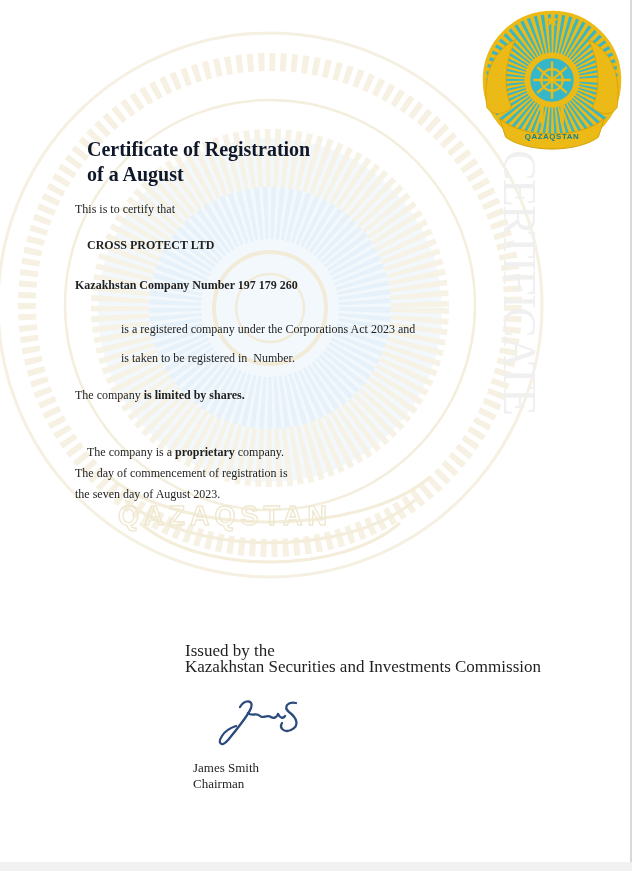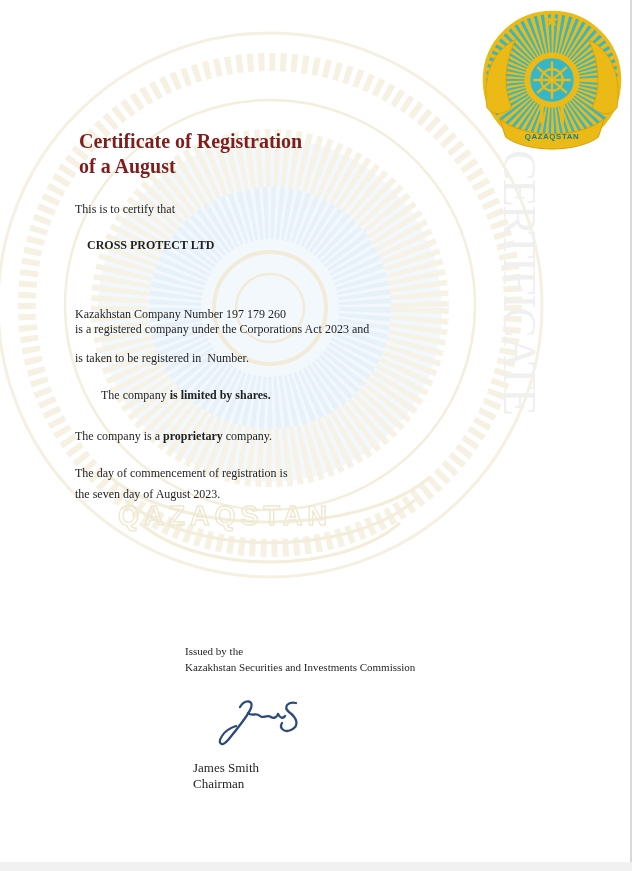--- a/index.html
+++ b/index.html
@@ -25,33 +25,33 @@
   .wm-vertical{
     position:absolute;left:496px;top:150px;height:352px;
     writing-mode:vertical-rl;text-orientation:mixed;
     font-size:46px;letter-spacing:-2px;color:var(--watermark-gray);
     font-family:"Liberation Serif","DejaVu Serif",serif;line-height:1;
     user-select:none;pointer-events:none;
   }
   
   .emblem{position:absolute;left:478px;top:10px;}
   
-  .title{position:absolute;left:75px;top:125px;font-size:20px;font-weight:bold;line-height:25px;margin:4px;color:#7f1d1d;}
+  .title{position:absolute;left:75px;top:125px;font-size:20px;font-weight:bold;line-height:25px;margin:12px;color:#0f172a;}
   .title span{display:block;}
   .para{position:absolute;left:75px;margin:0;font-size:12px;line-height:20px;width:460px;}
   .p-certify{top:199px;}
   .p-name{top:235px;font-weight:bold;margin-left:12px;}
-  .p-number{top:275px;font-weight:normal;margin-top:29px;}
-  .p-registered{top:315px;line-height:29px;}
+  .p-number{top:275px;font-weight:bold;}
+  .p-registered{top:315px;line-height:29px;margin-left:46px;}
   .p-registered span{display:block;}
-  .p-shares{top:385px;margin-left:26px;}
-  .p-proprietary{top:426px;}
+  .p-shares{top:385px;}
+  .p-proprietary{top:442px;margin-left:12px;}
   .p-commencement{top:463px;line-height:21px;}
   .p-commencement .line2{display:block;font-weight:normal;}
-  .issued{position:absolute;left:185px;top:643px;font-size:11px;line-height:16px;margin:0;}
+  .issued{position:absolute;left:185px;top:643px;font-size:17px;line-height:16px;margin:0;}
   .issued span{display:block;}
   .signature{position:absolute;left:212px;top:696px;}
   .signer{position:absolute;left:185px;top:752px;font-size:13px;line-height:16px;margin:8px;}
   .signer span{display:block;}
   
   .right-edge{position:absolute;right:0;top:0;width:2px;height:871px;background:#d9d9d9;}
   .footer-bar{position:absolute;left:0;bottom:0;width:632px;height:9px;background:var(--footer-bar);}
 </style>
 </head>
 <body>

